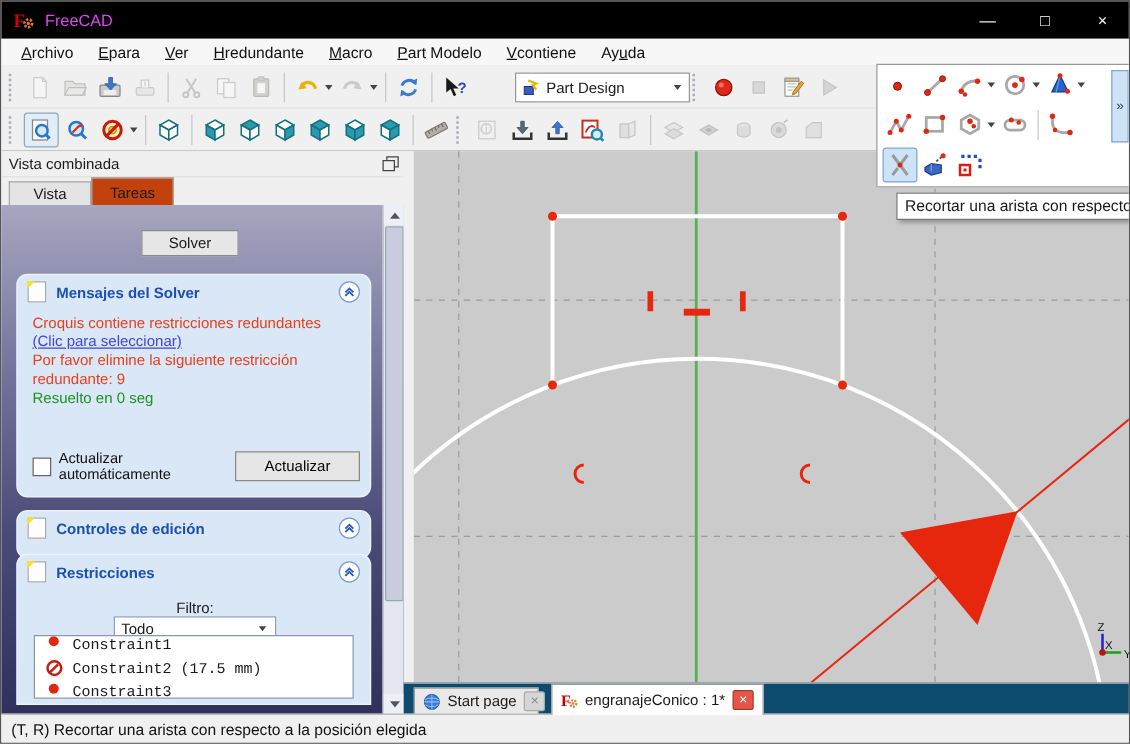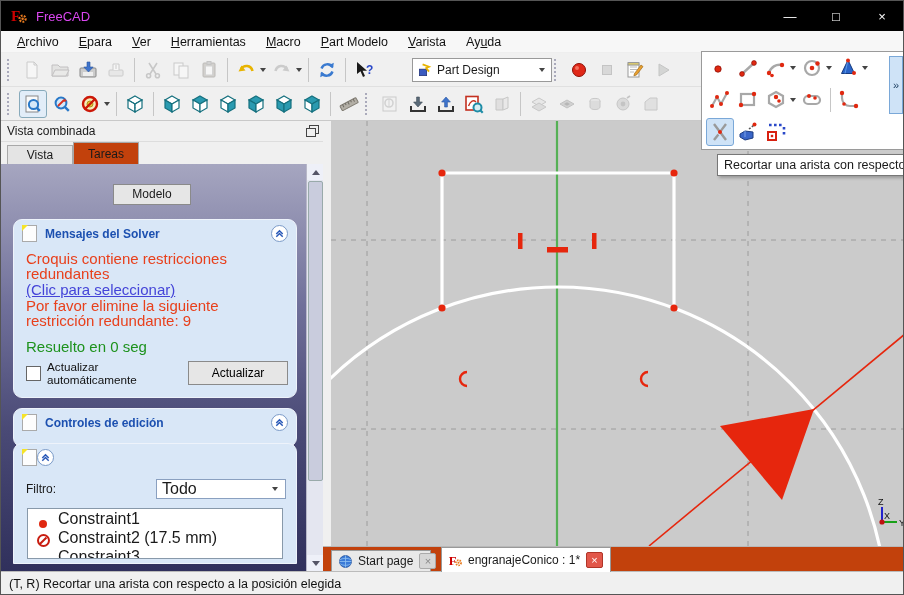--- a/index.html
+++ b/index.html
@@ -58,44 +58,44 @@
   
   #cerrarbtn{position:absolute;left:112px;top:20px;width:78px;height:21px;background:#e6e6e6;border:1px solid #8a8a8a;font-size:12px;text-align:center;line-height:19px;box-sizing:border-box;}
   
   .section{position:absolute;left:12px;width:284px;background:#d9e7f7;border:1px solid #eef3fb;border-radius:9px;box-sizing:border-box;}
   .sec-head{position:relative;height:27px;display:flex;align-items:center;padding:0 8px;}
   .note-icon{position:relative;width:13px;height:15px;background:#fdfdfd;border:1px solid #aaa;flex:0 0 auto;}
   .note-icon:before{content:"";position:absolute;left:-1px;top:-1px;width:0;height:0;border-top:6px solid #f5e32a;border-right:6px solid transparent;}
   .sec-title{font-weight:bold;color:#1c50b0;font-size:12px;margin-left:8px;flex:1;}
   .collapse-btn{width:17px;height:17px;border-radius:50%;background:#fff;border:1px solid #7a9ac8;display:flex;align-items:center;justify-content:center;box-sizing:border-box;}
   .collapse-btn svg{width:11px;height:11px;}
-  .sec-body{padding:4px 8px 0 12px;font-size:15px;}
+  .sec-body{padding:4px 8px 0 12px;font-size:12px;}
   .msg-red{color:#e8401c;line-height:15px;}
   .msg-link{color:#4444d8;text-decoration:underline;line-height:15px;display:inline-block;}
-  .msg-green{color:#1d921d;margin-top:10px;}
+  .msg-green{color:#1d921d;}
   .update-row{position:absolute;left:12px;right:8px;bottom:12px;height:24px;display:flex;align-items:center;}
   .checkbox{width:13px;height:13px;background:#fff;border:1px solid #666;flex:0 0 auto;}
   .cb-label{margin-left:6px;font-size:11.7px;color:#111;flex:1;}
   .btn-update{width:100px;height:24px;background:#e6e6e6;border:1px solid #8a8a8a;font-size:12px;font-family:"Liberation Sans",sans-serif;}
   
-  .filter-row{display:flex;align-items:center;margin:8px 10px 0 12px;}
+  .filter-row{display:flex;align-items:center;margin:8px 10px 0 12px;flex-direction:column;}
   .filter-lbl{font-size:12px;flex:1;}
-  .combo{width:130px;height:20px;background:#fff;border:1px solid #8aa0c0;display:flex;align-items:center;padding:0 5px;box-sizing:border-box;font-size:16px;}
+  .combo{width:130px;height:20px;background:#fff;border:1px solid #8aa0c0;display:flex;align-items:center;padding:0 5px;box-sizing:border-box;font-size:12px;}
   .combo .lbl{flex:1;}
   #clist{position:absolute;left:13px;right:13px;top:64px;bottom:4px;background:#fff;border:1px solid #8899aa;overflow:hidden;}
-  .citem{height:19px;display:flex;align-items:flex-end;font-size:16px;}
+  .citem{height:19px;display:flex;align-items:flex-start;font-size:12px;font-family:Liberation Mono, monospace;}
   .cicon{width:30px;display:flex;align-items:center;justify-content:center;flex:0 0 auto;}
   .cdot{width:8px;height:8px;border-radius:50%;background:#e02810;}
   .cdia{position:relative;width:13px;height:13px;border:2.2px solid #c81d10;border-radius:50%;box-sizing:border-box;}
   .cdia:before{content:"";position:absolute;left:-1px;top:3.5px;width:10px;height:2.2px;background:#c81d10;transform:rotate(-45deg);}
   
   #splitter{position:absolute;left:322px;top:120px;width:8px;height:450px;background:#f0f0f0;}
   #viewport{position:absolute;left:330px;top:120px;width:574px;height:425px;background:#cbcbcb;}
   
-  #mditabs{position:absolute;left:322px;top:545px;width:582px;height:25px;background:#c2410c;border-top:1px solid #b8b8b8;box-sizing:border-box;}
+  #mditabs{position:absolute;left:322px;top:545px;width:582px;height:25px;background:#0c4a6e;border-top:1px solid #b8b8b8;box-sizing:border-box;}
   .mtab{position:absolute;display:flex;align-items:center;border:1px solid #999;box-sizing:border-box;padding:0 6px;font-size:12px;}
   #mtab-start{left:8px;top:3px;height:22px;width:100px;background:#e9e9e9;}
   #mtab-active{left:118px;top:0;height:25px;width:170px;background:#fff;border-bottom:none;z-index:2;}
   .tclose{margin-left:6px;width:15px;height:14px;border-radius:2px;display:flex;align-items:center;justify-content:center;font-size:11px;flex:0 0 auto;}
   .tclose.gray{background:#d6d6d6;border:1px solid #aaa;color:#888;}
   .tclose.red{background:#e2574a;border:1px solid #b03528;color:#fff;}
   .mtab .micon{width:15px;height:15px;margin-right:5px;flex:0 0 auto;}
   .mtab .lbl{white-space:nowrap;}
   
   #statusbar{position:absolute;left:0;top:570px;width:904px;height:25px;background:#f0f0f0;border-top:1px solid #bbb;font-size:12.5px;line-height:24px;padding-left:8px;box-sizing:border-box;color:#111;}
@@ -116,24 +116,24 @@
       <div class="wbtn">—</div>
       <div class="wbtn">□</div>
       <div class="wbtn">×</div>
     </div>
   </div>
 
   <div id="menubar">
     <span class="menuitem"><span></span><span class="k">A</span><span>rchivo</span></span>
     <span class="menuitem"><span></span><span class="k">E</span><span>para</span></span>
     <span class="menuitem"><span></span><span class="k">V</span><span>er</span></span>
-    <span class="menuitem"><span></span><span class="k">H</span><span>erramientas</span></span>
+    <span class="menuitem"><span></span><span class="k">H</span><span>redundante</span></span>
     <span class="menuitem"><span></span><span class="k">M</span><span>acro</span></span>
     <span class="menuitem"><span></span><span class="k">P</span><span>art Modelo</span></span>
-    <span class="menuitem"><span></span><span class="k">V</span><span>arista</span></span>
+    <span class="menuitem"><span></span><span class="k">V</span><span>contiene</span></span>
     <span class="menuitem"><span>Ay</span><span class="k">u</span><span>da</span></span>
   </div>
 
   <div id="tb1" class="tbrow">
     <span class="handle"></span>
     <span class="ico dis">
         <svg viewBox="0 0 20 20">
           <path d="M5 2h7l3 3v13H5z" fill="#fff" stroke="#999"></path>
           <path d="M12 2v3h3" fill="none" stroke="#999"></path>
         </svg>
@@ -512,21 +512,21 @@
   <div id="floaticon">
       <span class="sq1"></span>
       <span class="sq2"></span>
     </div>
   <div id="paneltabs">
     <div id="tab-modelo" class="ptab">Vista</div>
     <div id="tab-tareas" class="ptab">Tareas</div>
   </div>
 
   <div id="taskarea">
-    <div id="cerrarbtn">Modelo</div>
+    <div id="cerrarbtn">Solver</div>
 
     <div class="section" style="top:55px;height:179px;">
       <div class="sec-head">
         <span class="note-icon"></span>
         <span class="sec-title">Mensajes del Solver</span>
         <span class="collapse-btn">
             <svg viewBox="0 0 12 12">
               <path d="M2.5 6.5L6 3l3.5 3.5M2.5 9.5L6 6l3.5 3.5" fill="none" stroke="#2858b8" stroke-width="1.6"></path>
             </svg>
           </span>
@@ -552,20 +552,21 @@
             <svg viewBox="0 0 12 12">
               <path d="M2.5 6.5L6 3l3.5 3.5M2.5 9.5L6 6l3.5 3.5" fill="none" stroke="#2858b8" stroke-width="1.6"></path>
             </svg>
           </span>
       </div>
     </div>
 
     <div class="section" style="top:279px;height:121px;border-radius:9px 9px 0 0;">
       <div class="sec-head">
         <span class="note-icon"></span>
+        <span class="sec-title">Restricciones</span>
         <span class="collapse-btn">
             <svg viewBox="0 0 12 12">
               <path d="M2.5 6.5L6 3l3.5 3.5M2.5 9.5L6 6l3.5 3.5" fill="none" stroke="#2858b8" stroke-width="1.6"></path>
             </svg>
           </span>
       </div>
       <div class="filter-row">
         <span class="filter-lbl">Filtro:</span>
         <div class="combo">
           <span class="lbl">Todo</span>

